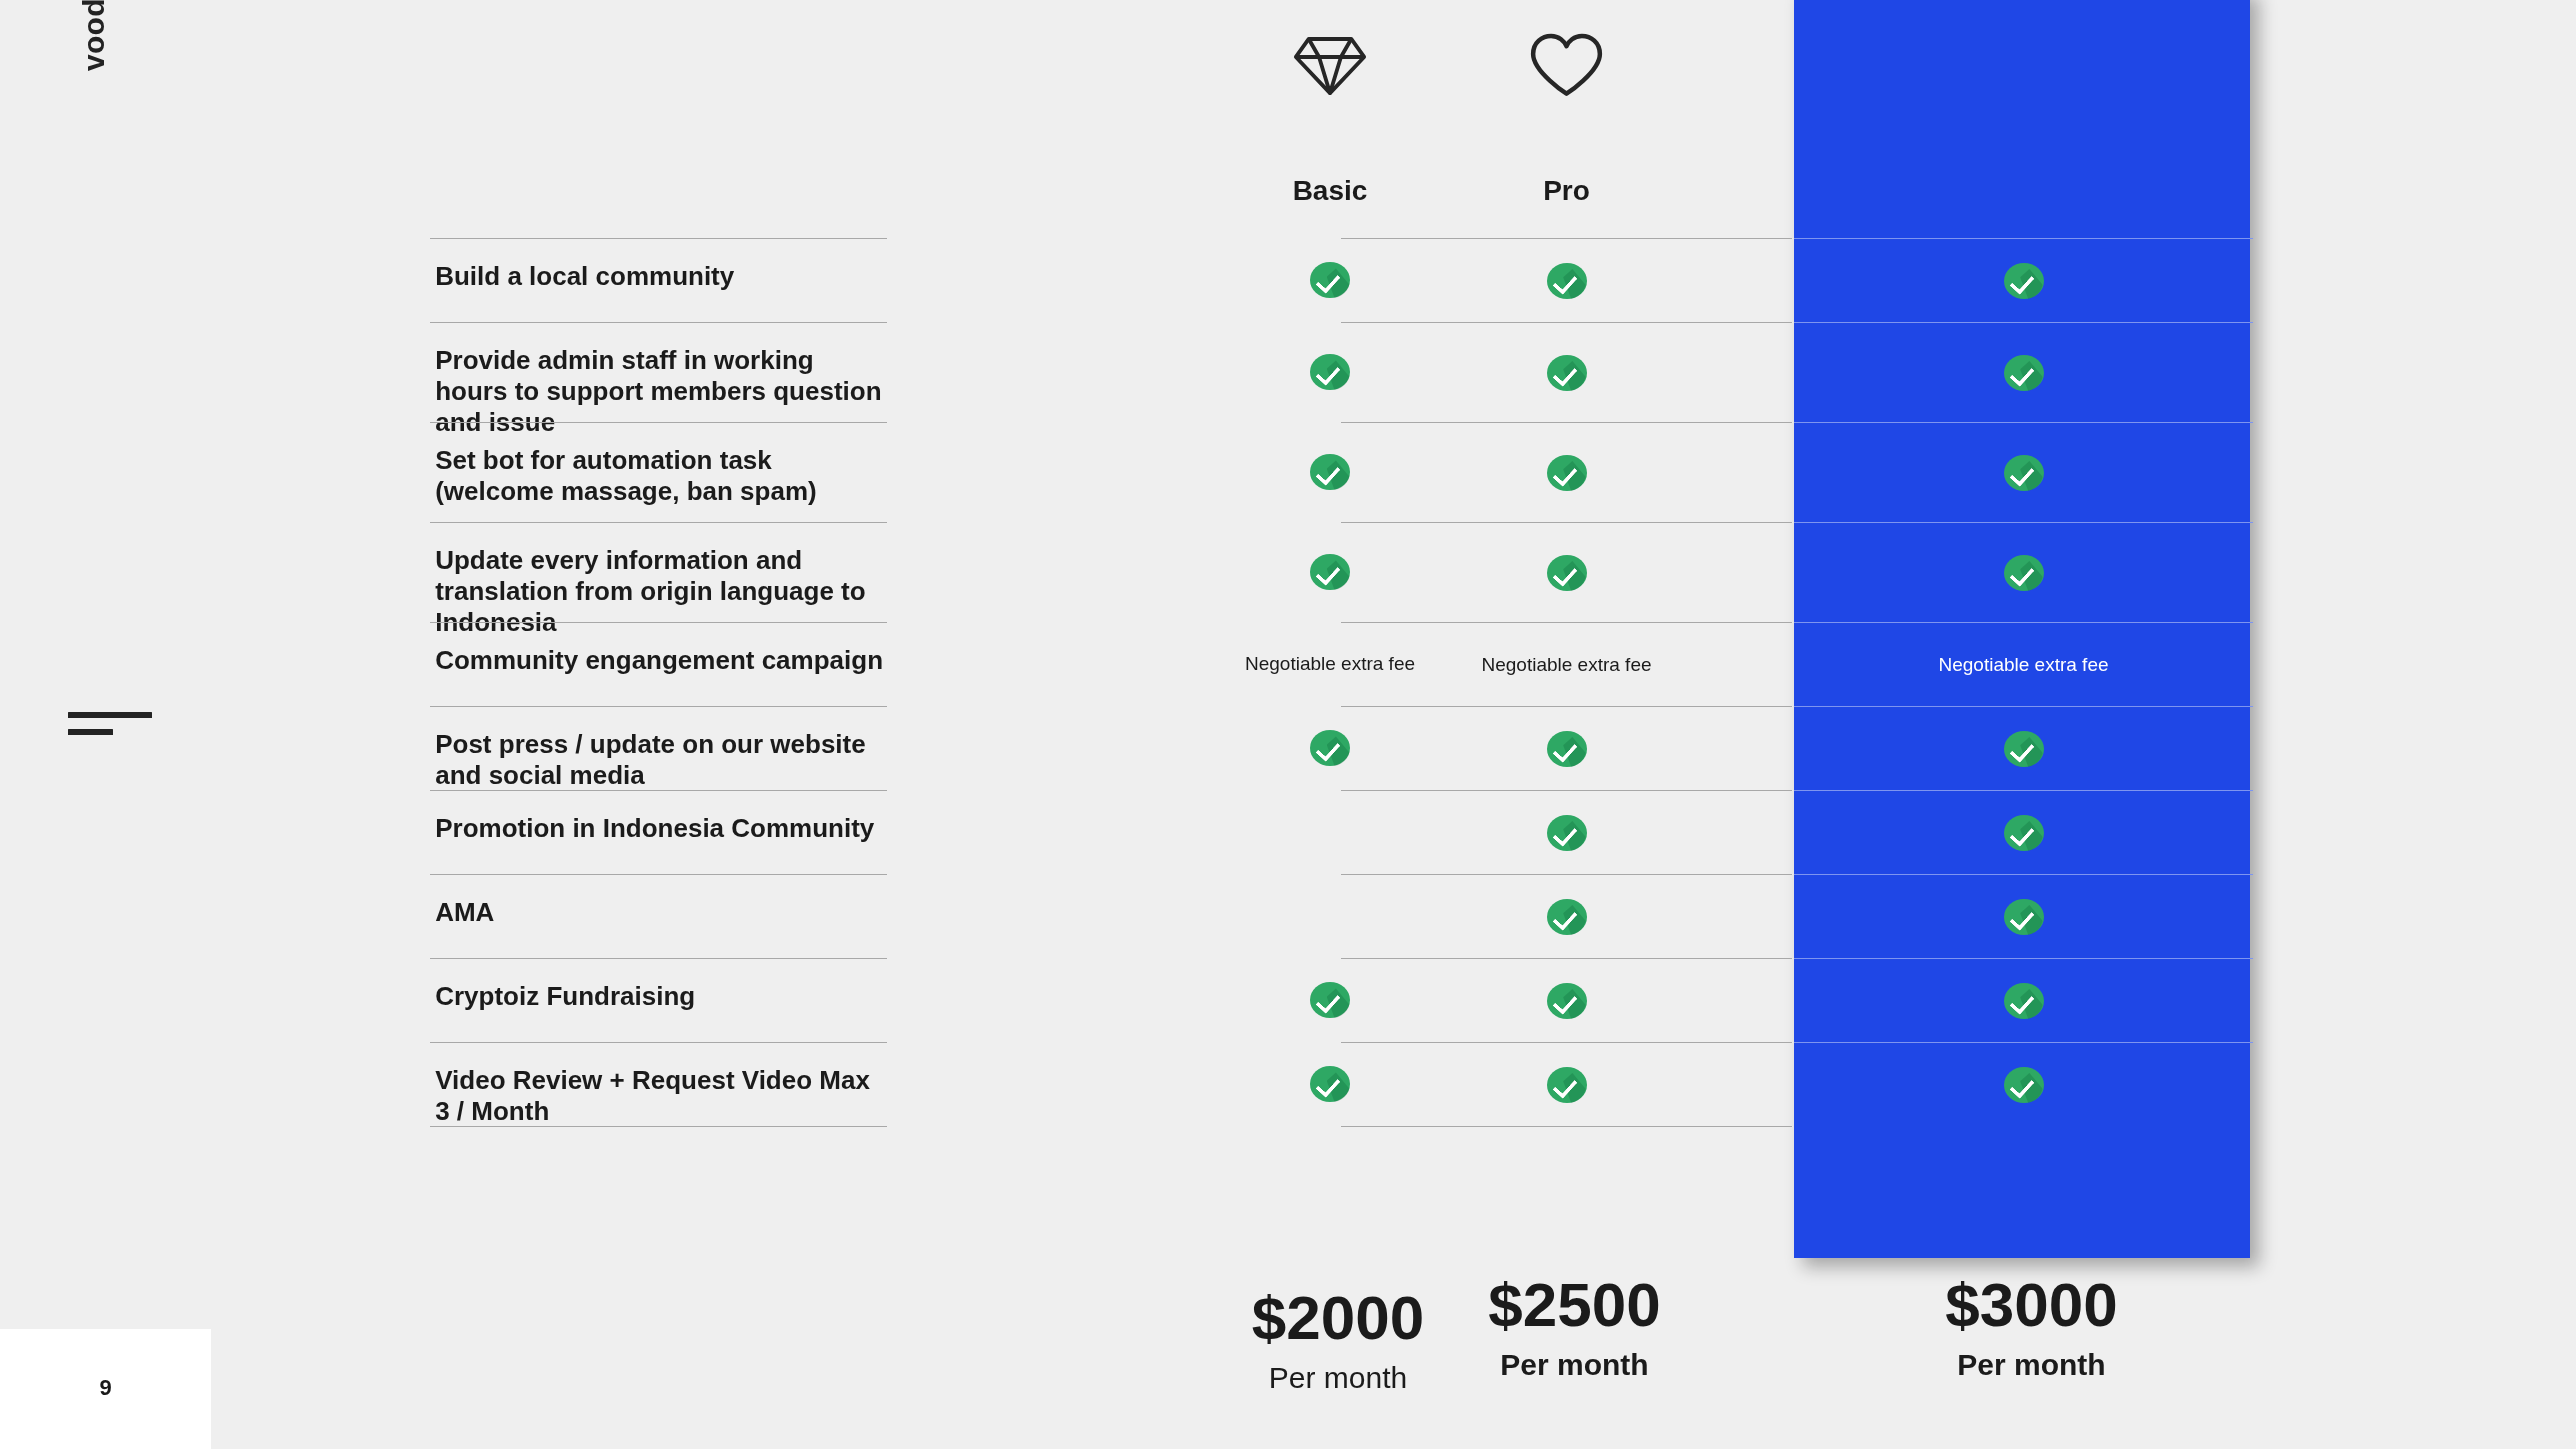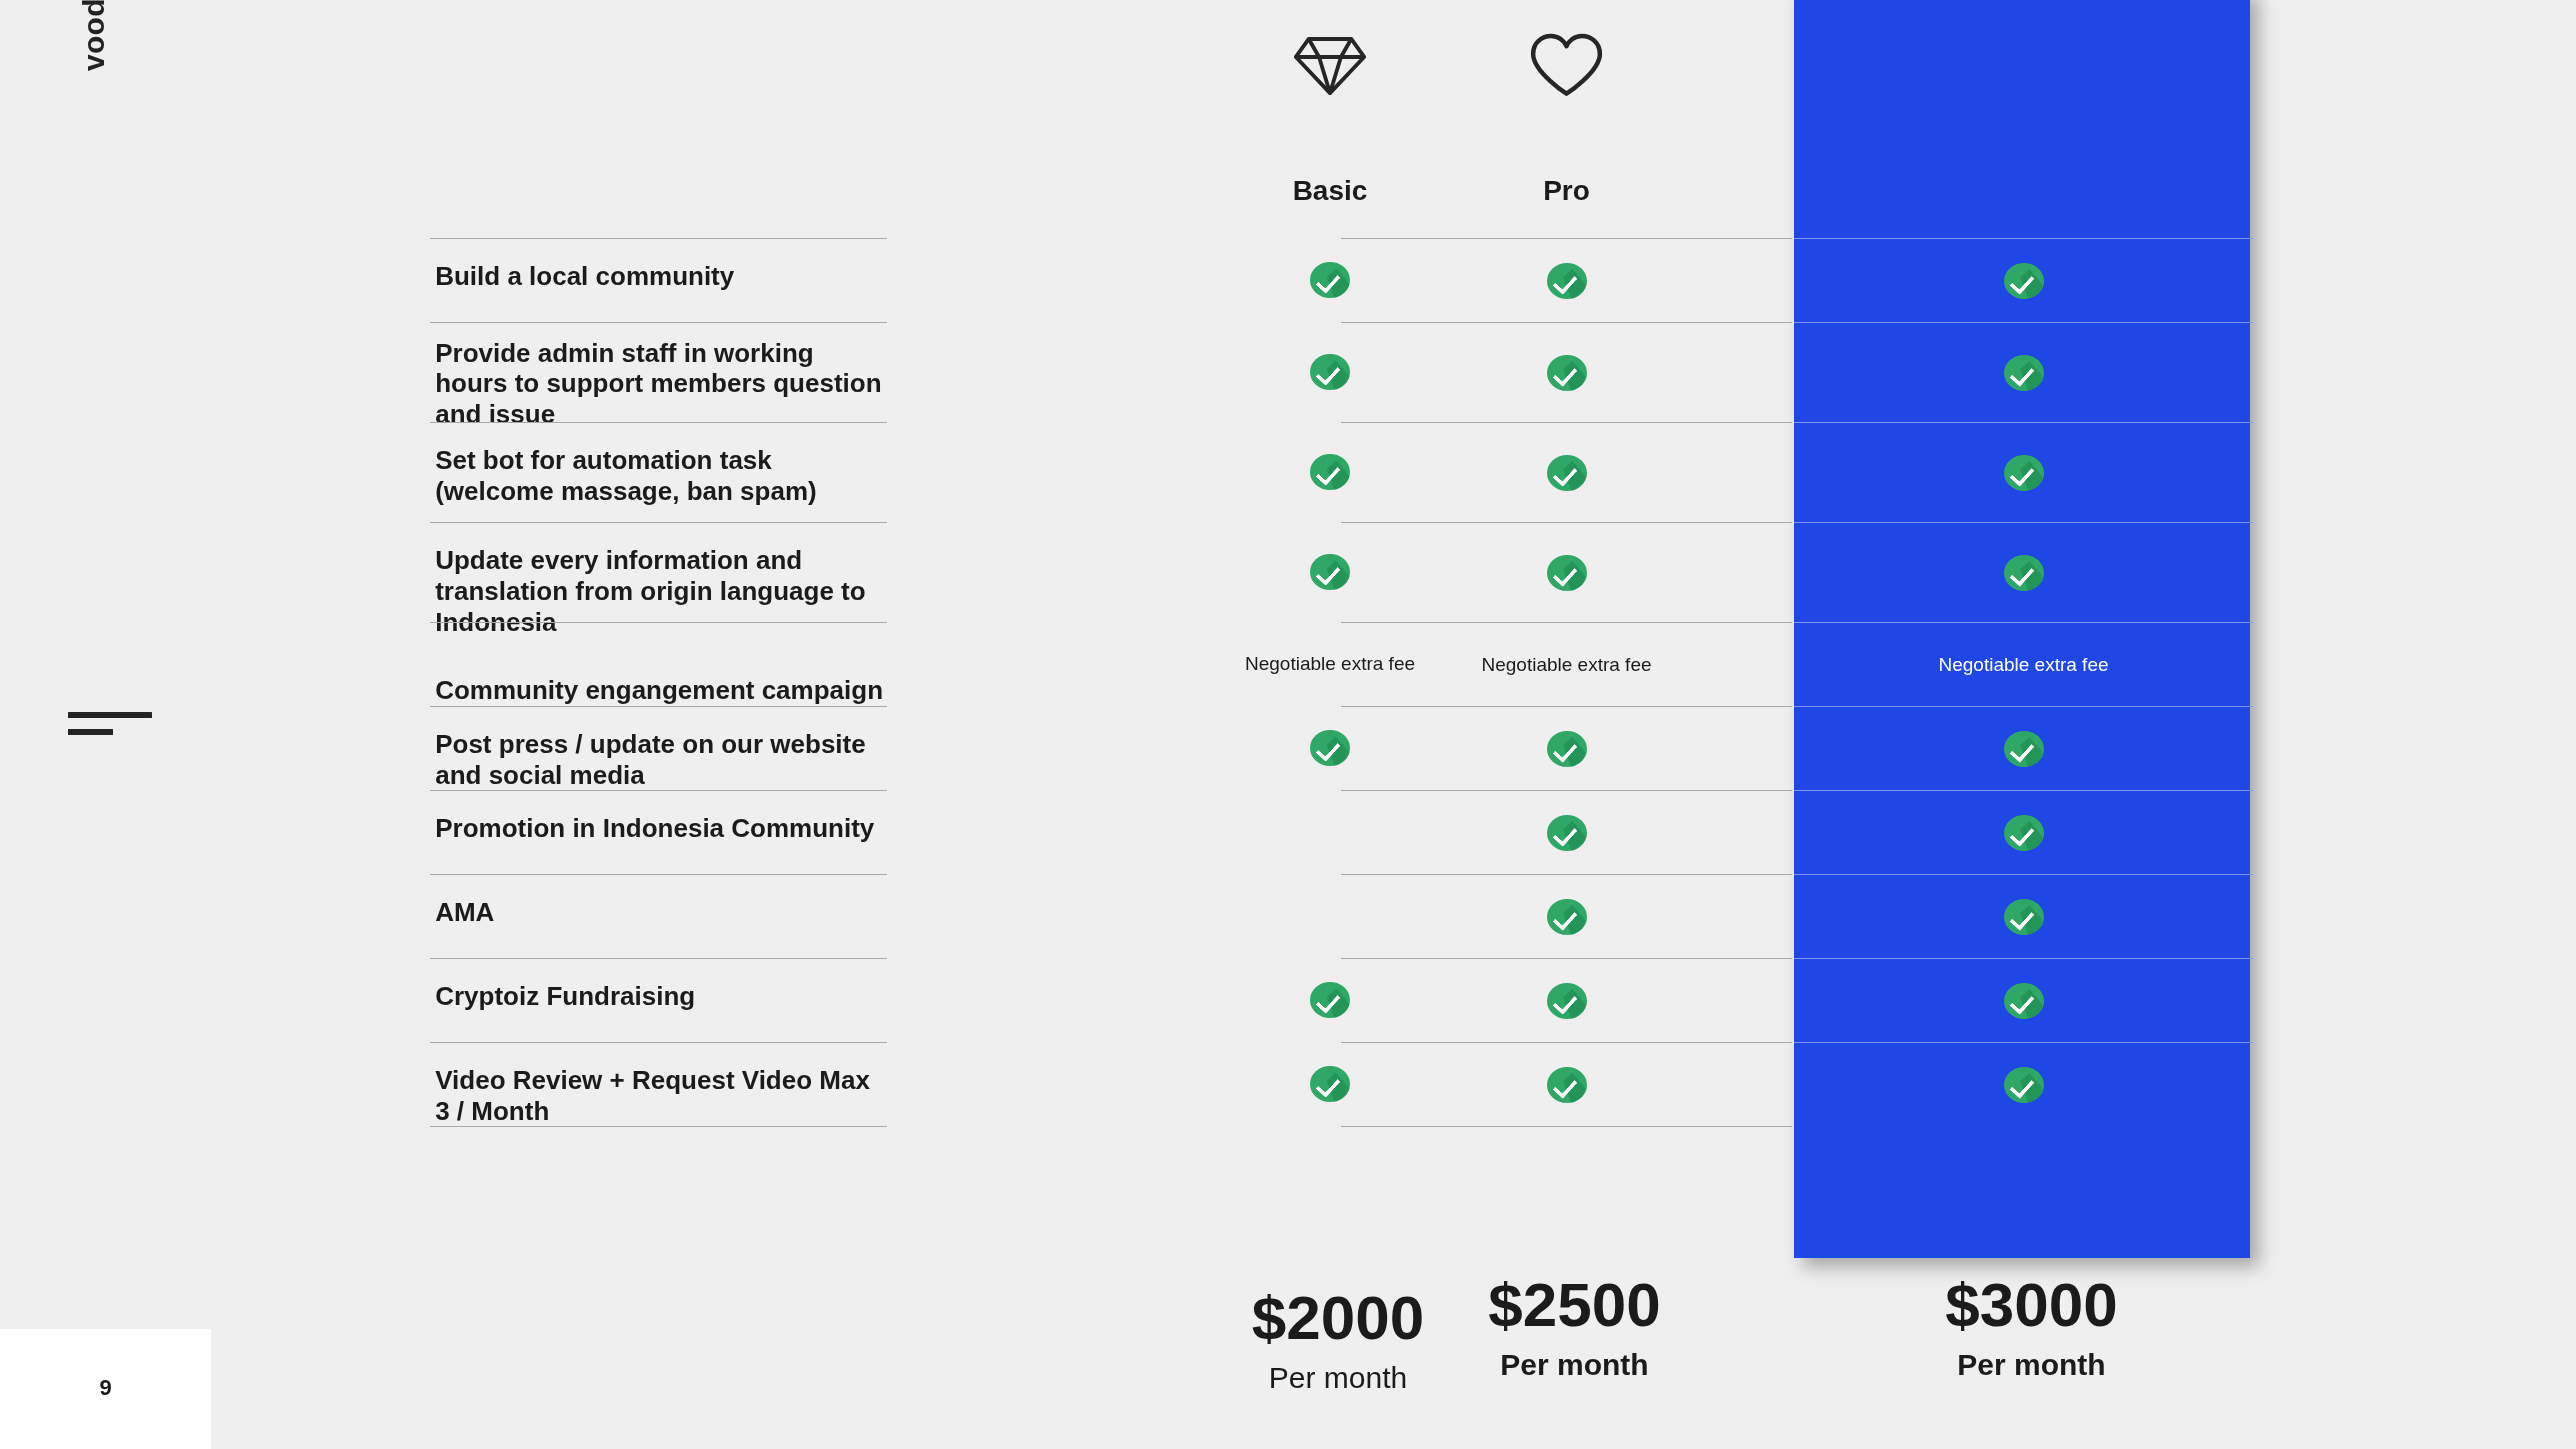--- a/index.html
+++ b/index.html
@@ -132,30 +132,30 @@
 </div>
 
 <div id="grid">
 
   <div class="col col-feat">
     <div class="head"></div>
     <div class="rows" id="feat-rows">
         <div class="row" style="height: 84px;">
           <div class="lbl">Build a local community</div>
         </div>
-        <div class="row" style="height: 100px; align-items: center;">
+        <div class="row" style="height: 100px;">
           <div class="lbl">Provide admin staff in working hours to support members question and issue</div>
         </div>
         <div class="row" style="height: 100px;">
           <div class="lbl">Set bot for automation task (welcome massage, ban spam)</div>
         </div>
         <div class="row" style="height: 100px;">
           <div class="lbl">Update every information and translation from origin language to Indonesia</div>
         </div>
-        <div class="row" style="height: 84px; align-items: flex-end;">
+        <div class="row" style="height: 84px;">
           <div class="lbl">Community engangement campaign</div>
         </div>
         <div class="row" style="height: 84px;">
           <div class="lbl">Post press / update on our website and social media</div>
         </div>
         <div class="row" style="height: 84px;">
           <div class="lbl">Promotion in Indonesia Community</div>
         </div>
         <div class="row" style="height: 84px;">
           <div class="lbl">AMA</div>

